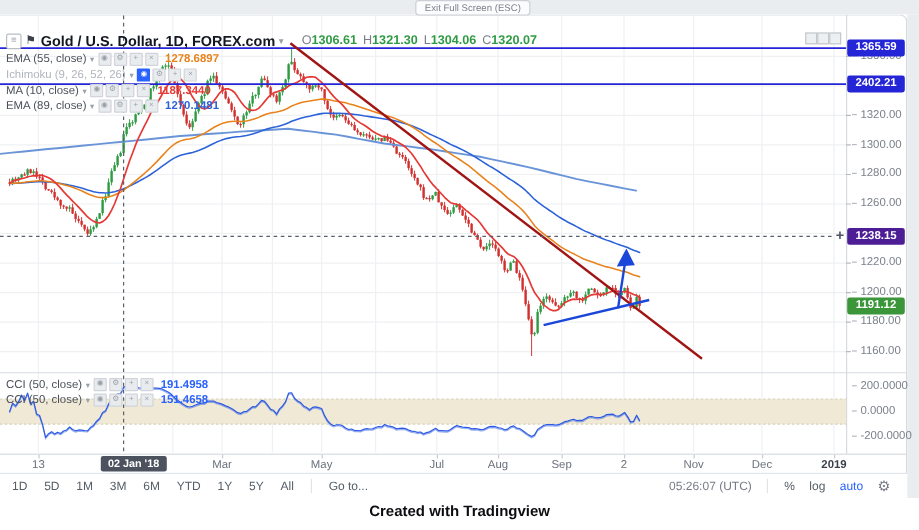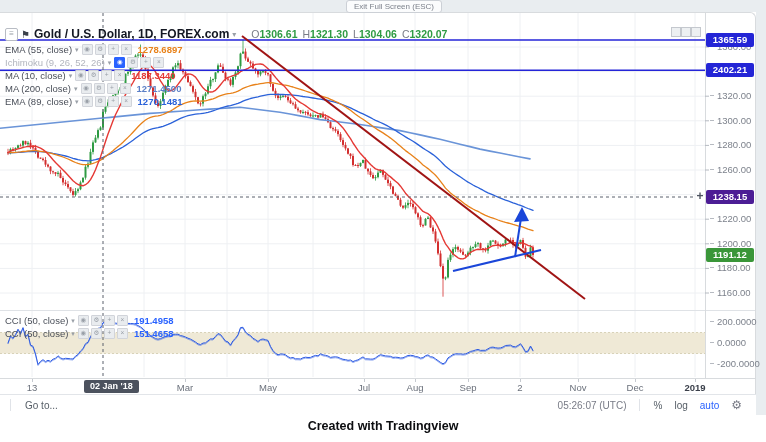--- a/index.html
+++ b/index.html
@@ -571,29 +571,20 @@
       <div class="lrow">
         <div class="lab">MA (10, close)</div>
         <div class="car">▾</div>
         <div class="chip">◉</div>
         <div class="chip">⚙</div>
         <div class="chip">+</div>
         <div class="chip">×</div>
         <div class="val" style="color: rgb(229, 57, 53);">1187.3440</div>
       </div>
       <div class="lrow">
-        <div class="lab">MA (200, close)</div>
-        <div class="car">▾</div>
-        <div class="chip">◉</div>
-        <div class="chip">⚙</div>
-        <div class="chip">+</div>
-        <div class="chip">×</div>
-        <div class="val" style="color: rgb(91, 127, 199);">1271.4500</div>
-      </div>
-      <div class="lrow">
         <div class="lab">EMA (89, close)</div>
         <div class="car">▾</div>
         <div class="chip">◉</div>
         <div class="chip">⚙</div>
         <div class="chip">+</div>
         <div class="chip">×</div>
         <div class="val" style="color: rgb(43, 98, 217); text-align: center;">1270.1481</div>
       </div>
     </div>
   <div class="hud" id="cci-legend" style="left:5px;top:314px;">
@@ -642,20 +633,31 @@
       <div class="ttick" style="left: 520px;"></div>
       <div class="tlab" style="left: 578px;">Nov</div>
       <div class="ttick" style="left: 578px;"></div>
       <div class="tlab" style="left: 635px;">Dec</div>
       <div class="ttick" style="left: 635px;"></div>
       <div class="tlab bold" style="left: 695px;">2019</div>
       <div class="ttick" style="left: 695px;"></div>
     </div>
 
   <div class="tbar">
+    <span id="range-buttons" style="display:flex;align-items:center;">
+        <span class="rng">1D</span>
+        <span class="rng">5D</span>
+        <span class="rng">1M</span>
+        <span class="rng">3M</span>
+        <span class="rng">6M</span>
+        <span class="rng">YTD</span>
+        <span class="rng">1Y</span>
+        <span class="rng">5Y</span>
+        <span class="rng">All</span>
+      </span>
     <span class="vdiv"></span>
     <span class="goto">Go to...</span>
     <span class="right">
       <span class="clock">05:26:07 (UTC)</span>
       <span class="vdiv"></span>
       <span class="pct">%</span>
       <span class="log">log</span>
       <span class="auto">auto</span>
       <span class="gear">⚙</span>
     </span>

